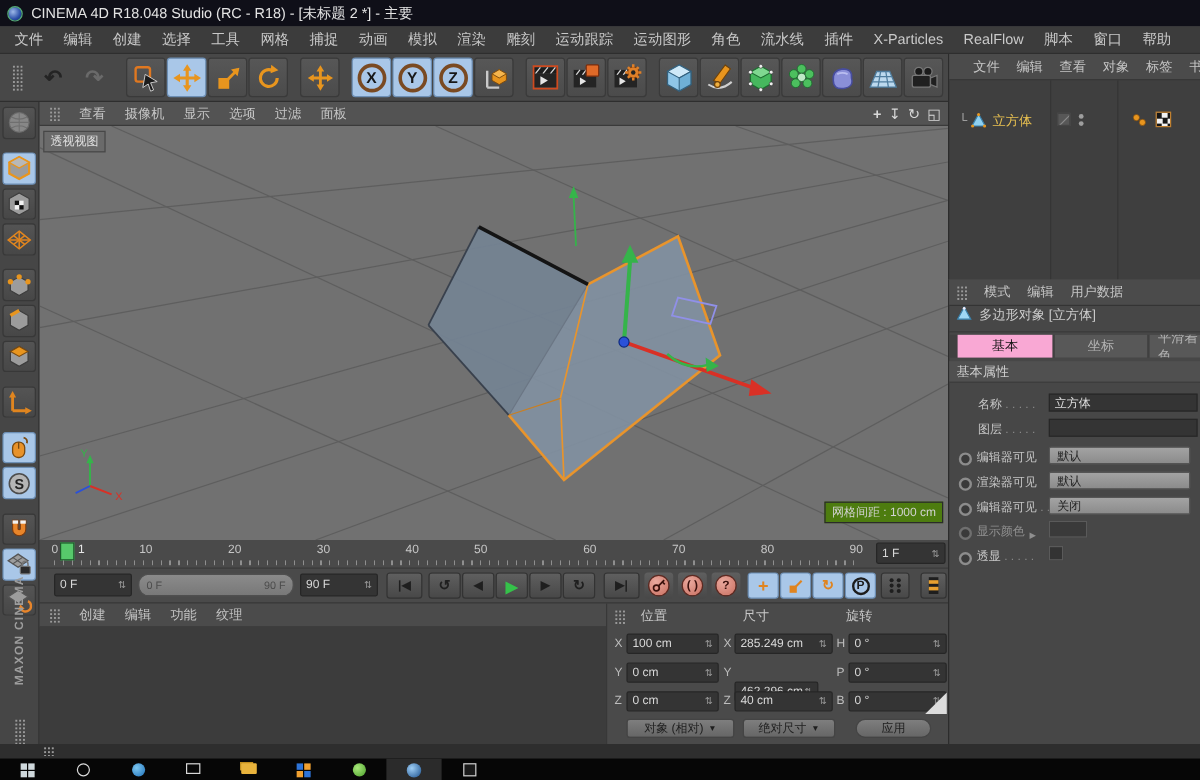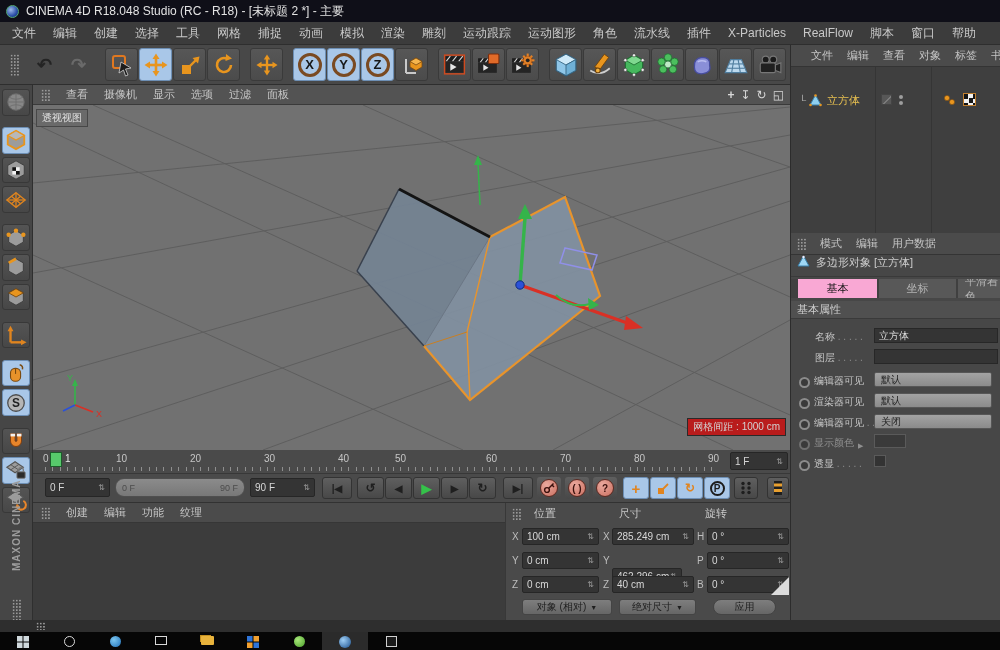--- a/index.html
+++ b/index.html
@@ -43,21 +43,21 @@
     font-size:10px; font-weight:bold; letter-spacing:1px; white-space:nowrap; width:28px; height:70px;
     display:flex; align-items:center; }
 
   
   .vpmenu { left:33px; top:85px; width:757px; height:20px; background:#535353; color:#c6c6c6;
     display:flex; align-items:center; gap:16px; padding-left:8px; font-size:11px; border-bottom:1px solid #3a3a3a;}
   .vpnav { margin-left:auto; display:flex; gap:6px; padding-right:6px; color:#d8d8d8; font-size:12px; }
   .vpcanvas { left:33px; top:105px; width:757px; height:345px; background:#717171; overflow:hidden; }
   .vplabel { left:3px; top:4px; background:#6a6a6a; border:1px solid #474747; color:#e0e0e0;
     font-size:10px; padding:1px 5px; }
-  .gridinfo { right:4px; bottom:14px; background:#b91c1c; border:1px solid #2a2a2a; color:#d2d2d2;
+  .gridinfo { right:4px; bottom:14px; background:#4d7c0f; border:1px solid #2a2a2a; color:#d2d2d2;
     font-size:10px; padding:1px 5px; }
 
   
   .ruler { left:33px; top:450px; width:757px; height:24px; background:#4a4a4a; border-bottom:1px solid #383838; }
   .tick { position:absolute; top:3px; font-size:10px; color:#c6c6c6; }
   .tickstrip { position:absolute; left:12px; top:17px; width:672px; height:4px;
     background:repeating-linear-gradient(90deg,#8f8f8f 0 1px, rgba(0,0,0,0) 1px 7.4px); }
   .marker { position:absolute; left:17px; top:2px; width:12px; height:15px; background:#57c96b; border:1px solid #1d5b2b;}
   .framefield { position:absolute; left:697px; top:2px; width:58px; height:18px; }
 

